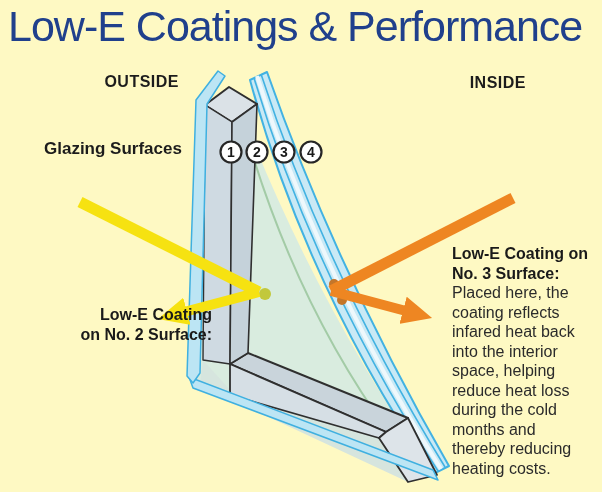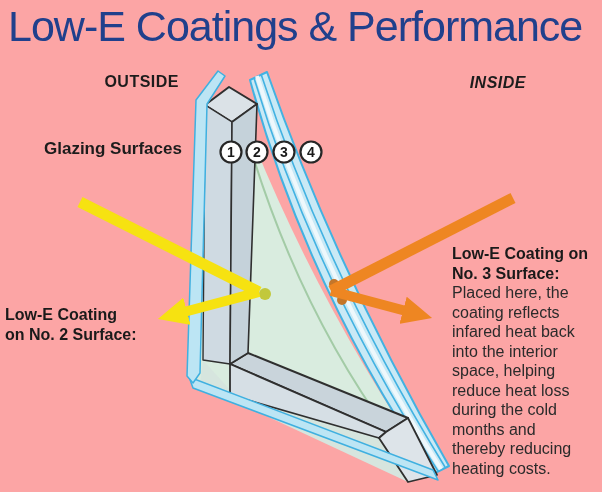--- a/index.html
+++ b/index.html
@@ -1,38 +1,38 @@
 <!DOCTYPE html>
 <html><head>
 <meta charset="utf-8">
 <style>
   html,body{margin:0;padding:0;background:#ffffff;}
   #stage{
-    position:relative;width:602px;height:492px;background:#fca5a5;
+    position:relative;width:602px;height:492px;background:#fef9c3;
     font-family:"Liberation Sans", sans-serif;overflow:hidden;
   }
   .abs{position:absolute;}
   #page-title{
     left:8px;top:2px;width:594px;
     font-size:43px;font-weight:400;letter-spacing:-1px;
     color:#20408c;white-space:nowrap;
   }
   .side-label{
     font-size:16px;font-weight:700;color:#1c1c1c;letter-spacing:.5px;
     text-align:right;width:150px;
   }
   #outside-label{left:29px;top:73px;}
-  #inside-label{left:376px;top:74px;font-style:italic;}
+  #inside-label{left:376px;top:74px;}
   #glazing-surfaces-label{
     left:44px;top:139px;font-size:17px;font-weight:700;color:#1c1c1c;text-align:center;
   }
   .note{color:#2b2b2b;font-size:16px;line-height:19.5px;}
   .note .note-heading{font-weight:700;color:#1a1a1a;white-space:pre-line;}
   .note .note-body{white-space:pre-line;}
-  #left-note{left:5px;top:305px;width:200px;}
+  #left-note{left:12px;top:305px;width:200px;text-align:right;}
   #right-note{left:452px;top:244px;width:152px;}
   svg{display:block;}
 </style>
 </head>
 <body>
 
 <div id="stage">
 
   <div class="abs" id="page-title">Low-E Coatings &amp; Performance</div>
 

